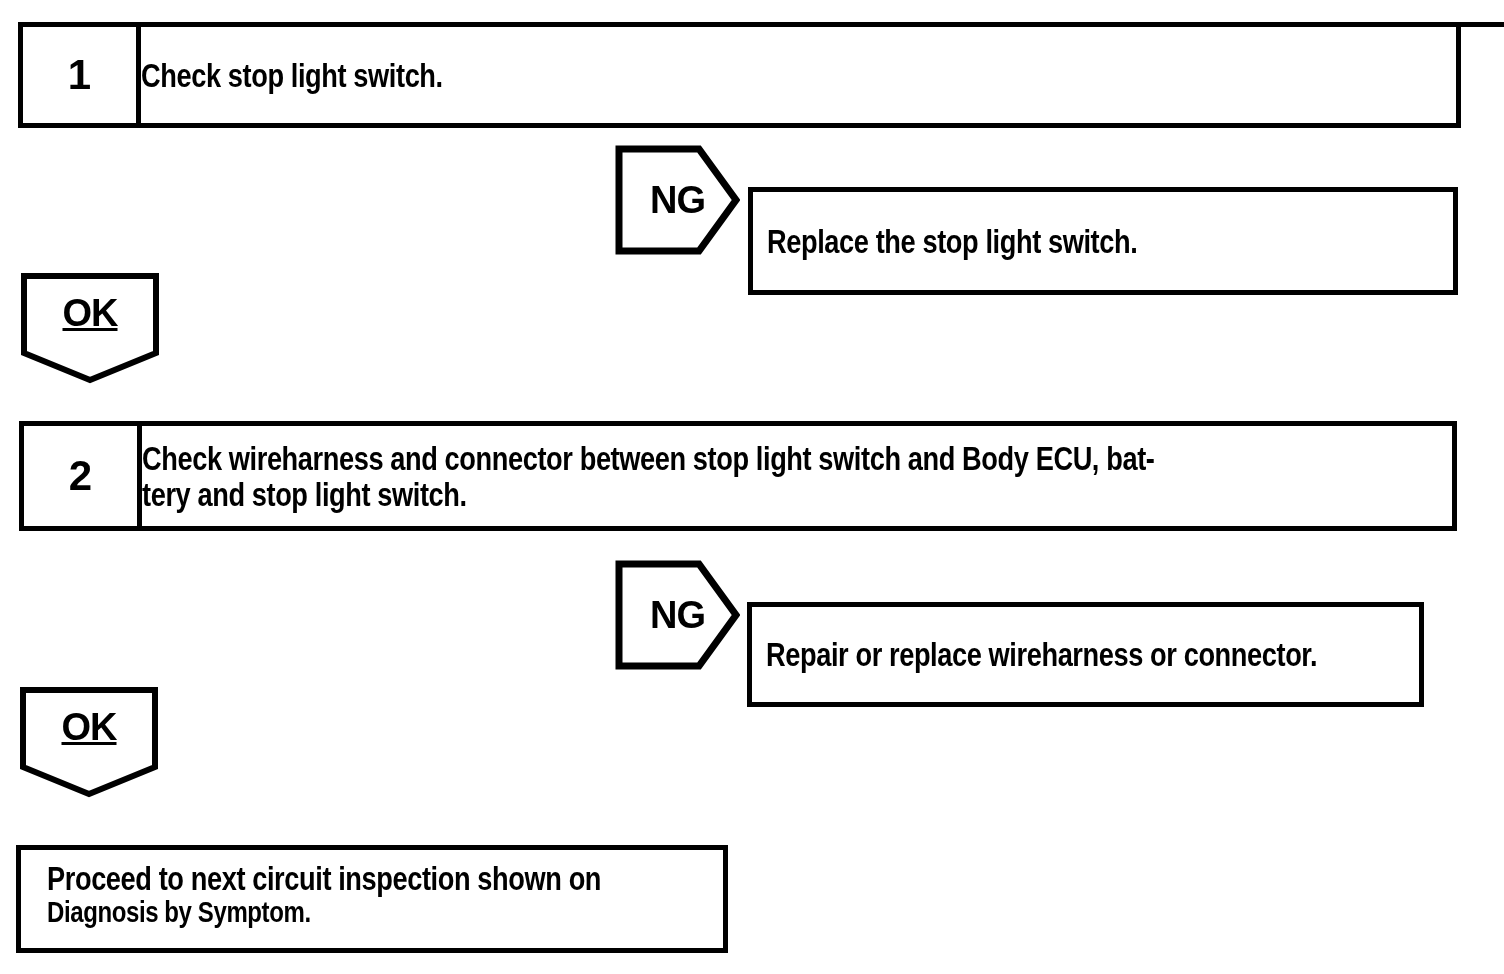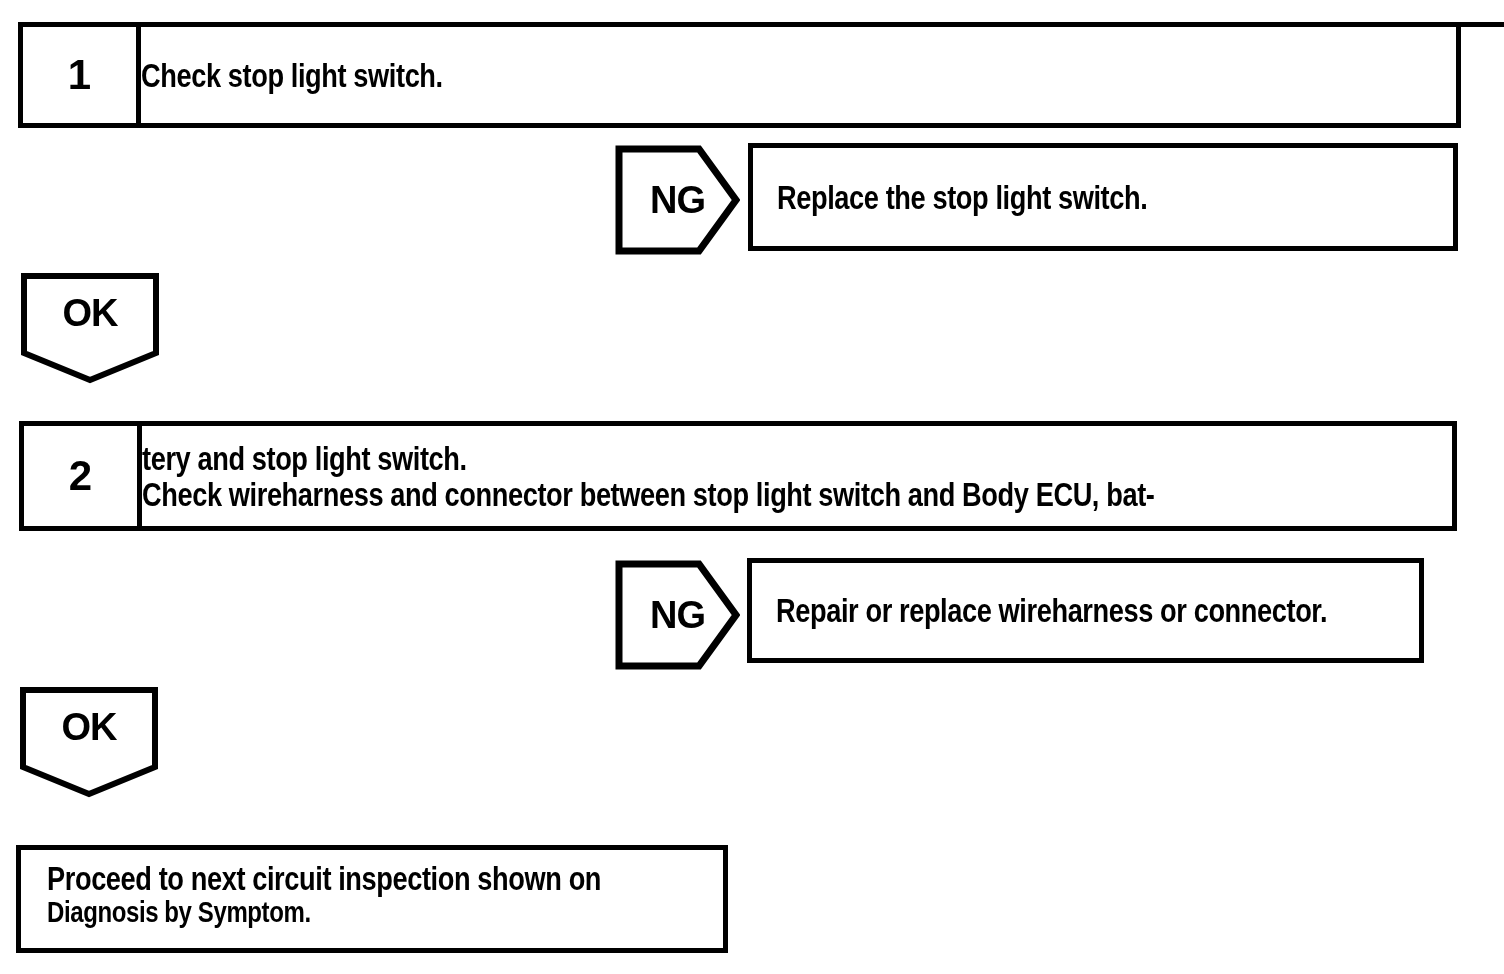--- a/index.html
+++ b/index.html
@@ -36,41 +36,42 @@
     display: flex;
     flex-direction: column;
     justify-content: center;
     padding-left: 0;
     font-size: 34px;
     line-height: 36px;
   }
   .action {
     display: flex;
     align-items: center;
-    padding-left: 24px;
+    padding-left: 14px;
     font-size: 34px;
+    margin-top: 44px;
   }
   .cond {
     display: inline-block;
     transform: scaleX(0.8);
     transform-origin: 0 50%;
     white-space: nowrap;
     letter-spacing: -0.5px;
   }
   .pent { display: block; }
   .pent-label {
     position: absolute;
     display: flex;
     align-items: center;
     justify-content: center;
     font-size: 38px;
     letter-spacing: -1px;
   }
   .ng-label { inset: 0; }
-  .ok-label { left: 0; right: 0; top: 0; bottom: 30px; }
+  .ok-label { left: 0; right: 0; top: 0; bottom: 30px; text-decoration: underline; }
   .terminal {
     padding: 11px 8px 0 26px;
     font-size: 34px;
     line-height: 34px;
   }
   .terminal .line2 { font-size: 30px; }
   .topline { background: #000000; }
 </style>
 </head>
 <body>
@@ -104,22 +105,22 @@
       <polygon points="4,4 136,4 136,81 70,108 4,81" fill="#ffffff" stroke="#000000" stroke-width="6"></polygon>
     </svg>
     <div class="pent-label ok-label">OK</div>
   </div>
 
   <div class="abs frame step" style="left:19px; top:421px; width:1438px; height:110px;">
     <div class="numcell">
       <span>2</span>
     </div>
     <div class="instr">
+      <div><span class="cond">Check wireharness and connector between stop light switch and Body ECU, bat-</span></div>
       <div><span class="cond">tery and stop light switch.</span></div>
-      <div><span class="cond">Check wireharness and connector between stop light switch and Body ECU, bat-</span></div>
     </div>
   </div>
 
   <div class="abs" style="left:615px; top:560px; width:125px; height:110px;">
     <svg class="pent" width="125" height="110" viewBox="0 0 125 110">
       <polygon points="4,4 84,4 121,55 84,106 4,106" fill="#ffffff" stroke="#000000" stroke-width="7"></polygon>
     </svg>
     <div class="pent-label ng-label">NG</div>
   </div>
 

